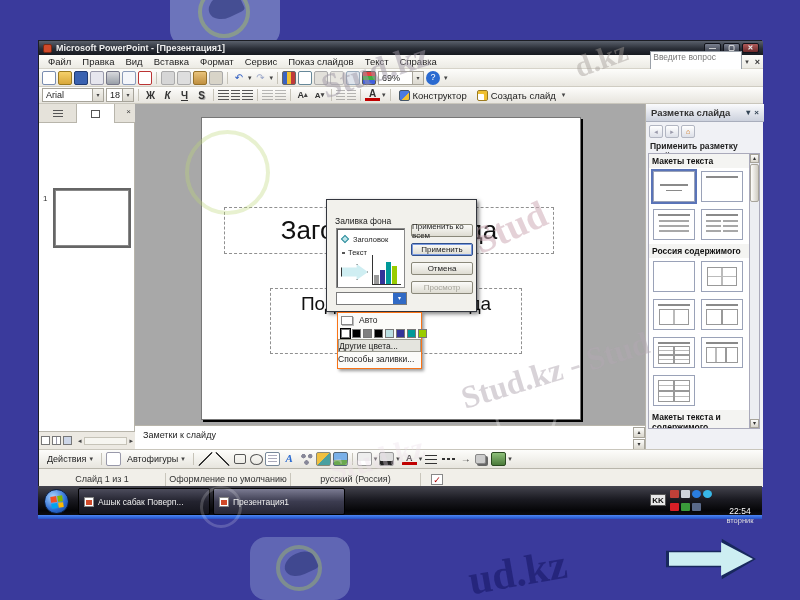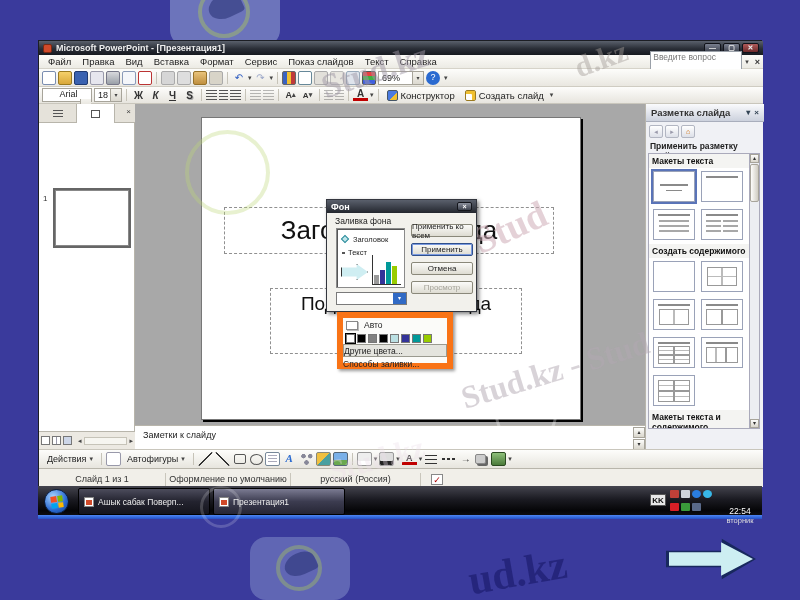--- a/index.html
+++ b/index.html
@@ -87,21 +87,21 @@
 #dlg-title{left:0;top:0;width:149px;height:13px;background:linear-gradient(#5a606c,#23262e);color:#fff;font-size:9px;font-weight:bold;padding:0 4px;}
 #dlg-x{margin-left:auto;width:15px;height:9px;background:linear-gradient(#8a8f9c,#3c414c);border:1px solid #14161c;border-radius:2px;color:#fff;font-size:7px;line-height:7px;text-align:center;}
 .dlbl{font-size:8.5px;color:#222;}
 #dprev{left:9px;top:28px;width:69px;height:60px;background:#fff;border:1px solid #8a8a8a;box-shadow:inset 1px 1px 0 #555;}
 #dcombo{left:9px;top:92px;width:71px;height:13px;background:#fff;border:1px solid #7a7a7a;display:flex;}
 #dcombo .btn{margin-left:auto;width:13px;height:100%;background:#316ac5;color:#fff;font-size:6px;text-align:center;line-height:11px;}
 .dbtn{left:84px;width:62px;height:13px;background:linear-gradient(#fbfbf9,#dedcd2);border:1px solid #8a887a;border-radius:2px;font-size:8px;color:#222;display:flex;align-items:center;justify-content:center;}
 .dbtn.focus{border:1px solid #30508c;box-shadow:inset 0 0 0 1px #7a9ae0;}
 .dbtn.dis{color:#a5a39a;}
 
-#cmenu{left:337px;top:312px;width:116px;height:57px;background:#fbfbf9;border:6px solid #f97316;box-shadow:2px 2px 3px rgba(0,0,0,.4);z-index:65;font-size:8.5px;color:#222;}
+#cmenu{left:337px;top:312px;width:85px;height:57px;background:#fbfbf9;border:1px solid #f97316;box-shadow:2px 2px 3px rgba(0,0,0,.4);z-index:65;font-size:8.5px;color:#222;}
 #cmenu .row{display:flex;align-items:center;height:14px;padding:0 3px;}
 #autoico{width:12px;height:9px;border:1px solid #888;background:#fff;box-shadow:1px 1px 0 #bbb;margin-right:6px;}
 .sw{width:9px;height:9px;border:1px solid #777;margin-right:2px;flex:0 0 auto;}
 .sw.sel{outline:1px solid #000;}
 .mrow{height:13px;display:flex;align-items:center;padding:0 0;}
 .mrow.hl{background:#e4e4de;border:1px solid #9a9a90;}
 
 #bigarrow{left:666px;top:536px;width:90px;height:46px;z-index:8;}
 .arr{position:absolute;clip-path:polygon(0 32%,62% 32%,62% 6%,100% 50%,62% 94%,62% 68%,0 68%);}
 </style>
@@ -183,21 +183,21 @@
       <span class="ic" style="background:linear-gradient(#e84040 33%,#40b040 33% 66%,#4060e0 66%);border:1px solid #555;"></span>
       <span class="combo" style="width:46px;">
         <span>69%</span>
         <span class="da gd"></span>
       </span>
       <span class="ic" style="background:#2a6ad0;border-radius:50%;color:#fff;font-size:9px;text-align:center;line-height:13px;">?</span>
       <span class="gd small" style="margin-left:2px;"></span>
     </div>
 
     <div id="fmtbar" class="a flex">
-      <span class="combo" style="width:50px;flex-direction:column;">
+      <span class="combo" style="width:62px;">
         <span>Arial</span>
         <span class="da gd"></span>
       </span>
       <span class="combo" style="width:28px;">
         <span>18</span>
         <span class="da gd"></span>
       </span>
       <span class="sep"></span>
       <span class="fbtn">Ж</span>
       <span class="fbtn" style="font-style:italic;">К</span>
@@ -301,21 +301,21 @@
           <span class="thumb">
             <i class="tl" style="left:4px;right:4px;top:4px;"></i>
               <i class="tlines" style="left:5px;right:5px;top:10px;bottom:4px;"></i>
           </span>
           <span class="thumb">
             <i class="tl" style="left:4px;right:4px;top:4px;"></i>
             <i class="tlines" style="left:4px;width:15px;top:10px;bottom:4px;"></i>
             <i class="tlines" style="right:4px;width:15px;top:10px;bottom:4px;"></i>
           </span>
         </div>
-        <div class="tp-sec">Создать содержимого</div>
+        <div class="tp-sec">Россия содержимого</div>
         <div class="trow">
           <span class="thumb"></span>
           <span class="thumb">
             <i class="tbx" style="left:5px;right:5px;top:5px;bottom:5px;"></i>
           </span>
         </div>
         <div class="trow">
           <span class="thumb">
             <i class="tl" style="left:4px;right:4px;top:4px;"></i>
               <i class="tbx" style="left:5px;right:5px;top:9px;bottom:4px;"></i>
@@ -435,24 +435,20 @@
       <span class="trayico" style="background:#5a6a8a;"></span>
     </div>
     <div id="clock" class="a" style="left:684px;top:20px;width:36px;">
       <div>22:54</div>
       <div style="font-size:7.5px;color:#ddd;">вторник</div>
     </div>
     <div id="tbstrip" class="a"></div>
   </div>
 
   <div id="dlg" class="a">
-    <div id="dlg-title" class="a flex">
-      <span>Фон</span>
-      <span id="dlg-x" class="gx"></span>
-    </div>
     <div class="a dlbl" style="left:8px;top:16px;">Заливка фона</div>
     <div id="dprev" class="a">
       <span class="a" style="left:5px;top:7px;width:6px;height:6px;background:#bfe6ea;border:1px solid #2a8a9a;transform:rotate(45deg);"></span>
       <span class="a" style="left:16px;top:6px;font-size:7.5px;color:#222;">Заголовок</span>
       <span class="a" style="left:11px;top:19px;font-size:7.5px;color:#222;">Текст</span>
       <span class="a" style="left:5px;top:23px;width:3px;height:2px;background:#555;"></span>
       <span class="a" style="left:4px;top:35px;width:27px;height:16px;background:#cfeef2;border:1px solid #333;clip-path:polygon(0 22%,58% 22%,58% 0,100% 50%,58% 100%,58% 78%,0 78%);"></span>
       <span class="a" style="left:35px;top:26px;width:29px;height:30px;border-left:1px solid #333;border-bottom:1px solid #333;">
         <i class="a" style="left:1px;bottom:0;width:5px;height:9px;background:#9a9a9a;"></i>
         <i class="a" style="left:7px;bottom:0;width:5px;height:14px;background:#333399;"></i>

